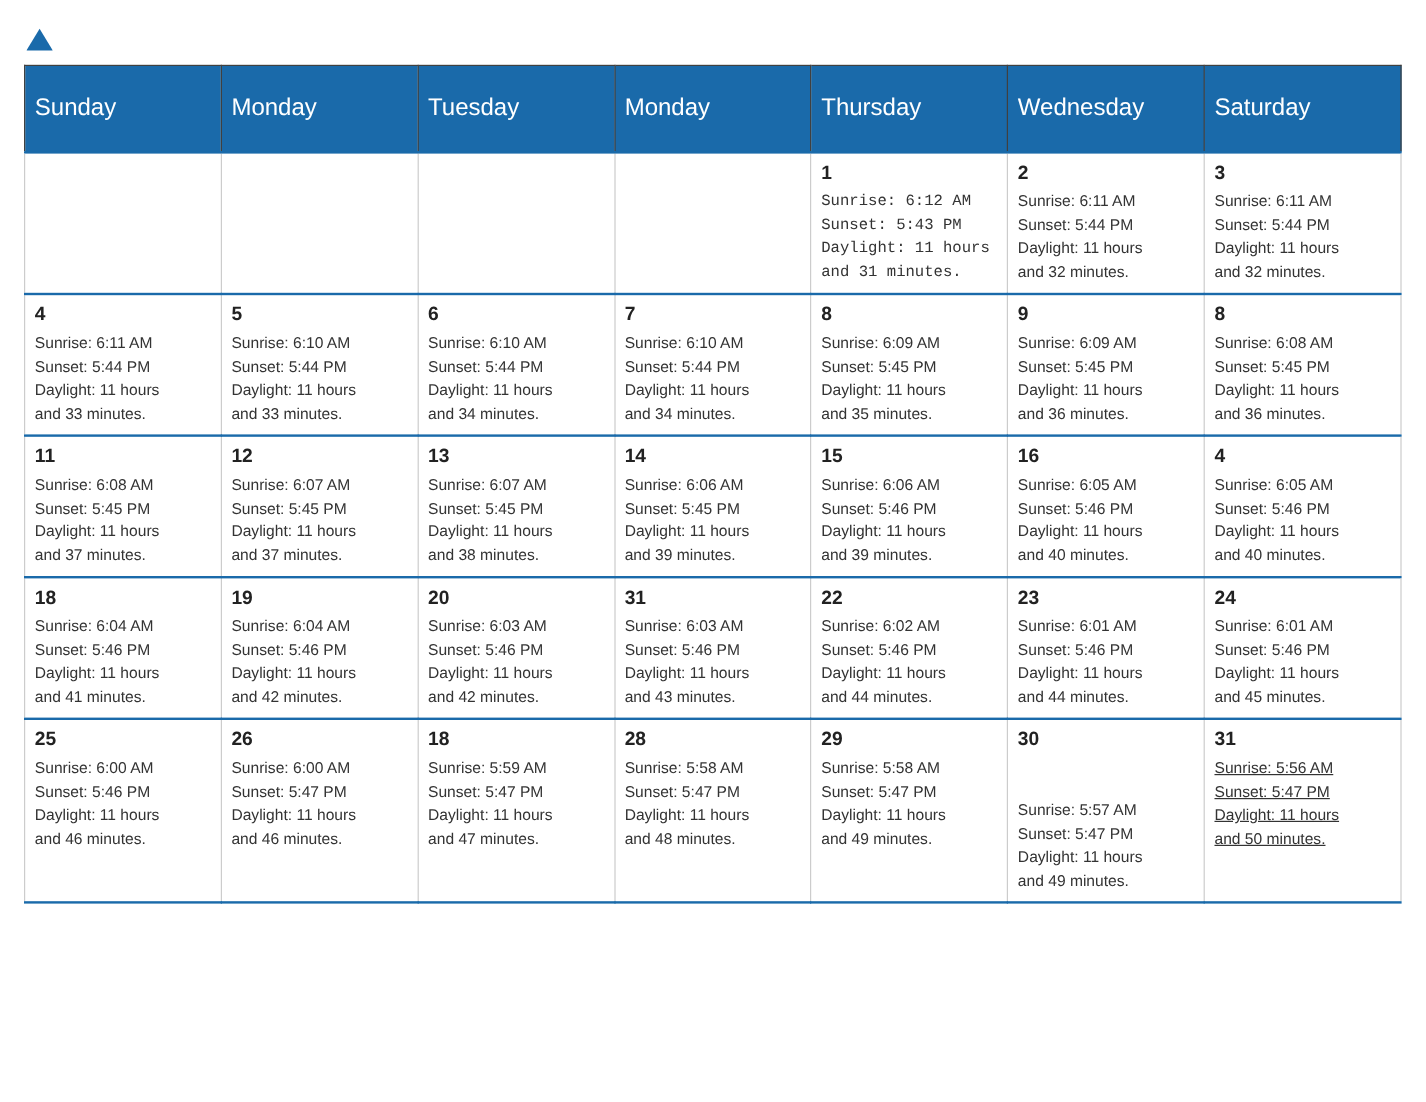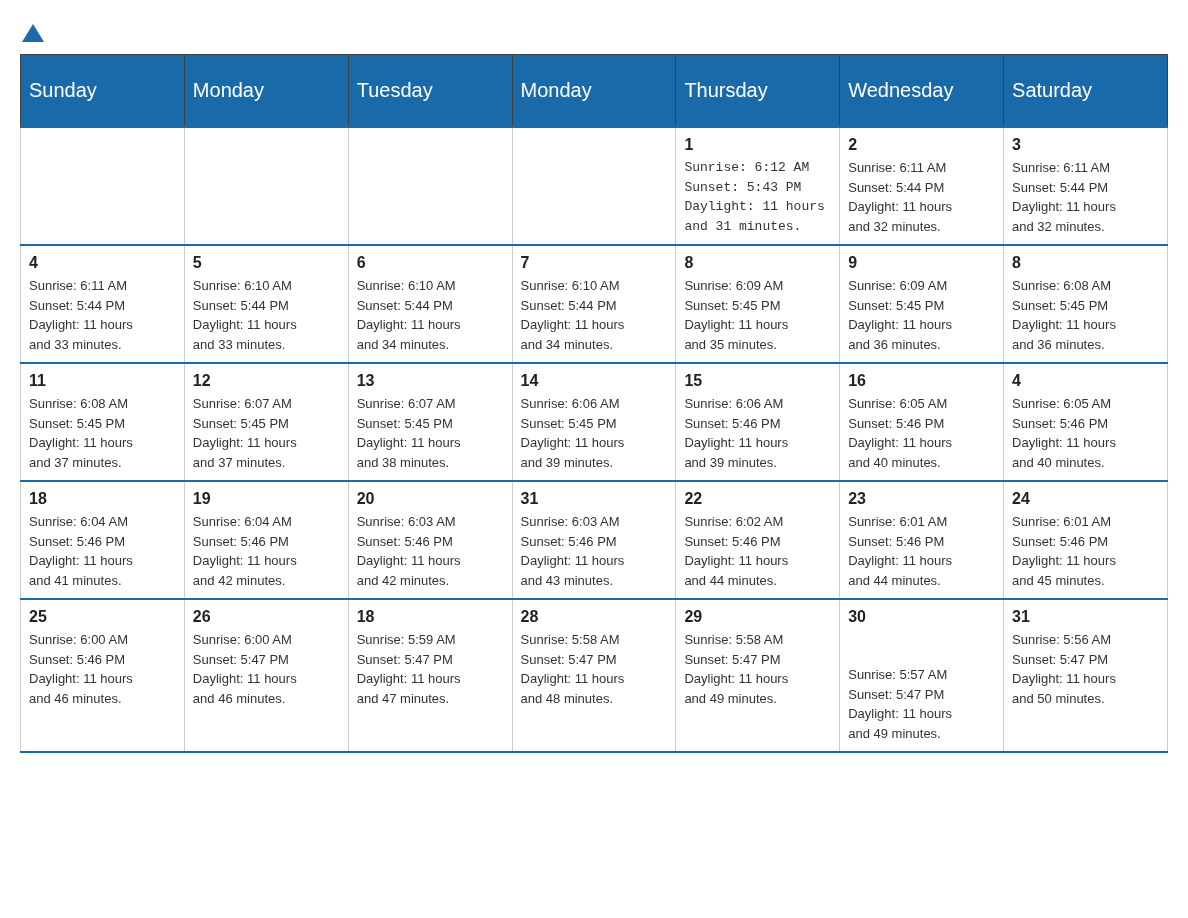--- a/index.html
+++ b/index.html
@@ -342,20 +342,20 @@
         </td>
         <td>
           <span class="day-number">30</span>
           <div class="day-info" style="white-space: pre-line; margin-top: 39px;">Sunrise: 5:57 AM
 Sunset: 5:47 PM
 Daylight: 11 hours
 and 49 minutes.</div>
         </td>
         <td>
           <span class="day-number">31</span>
-          <div class="day-info" style="white-space: pre-line;">Sunrise: 5:56 AM
+          <div class="day-info" style="white-space: pre-line; text-decoration: underline;">Sunrise: 5:56 AM
 Sunset: 5:47 PM
 Daylight: 11 hours
 and 50 minutes.</div>
         </td>
       </tr>
     </tbody>
 </table>
 
 </body></html>

